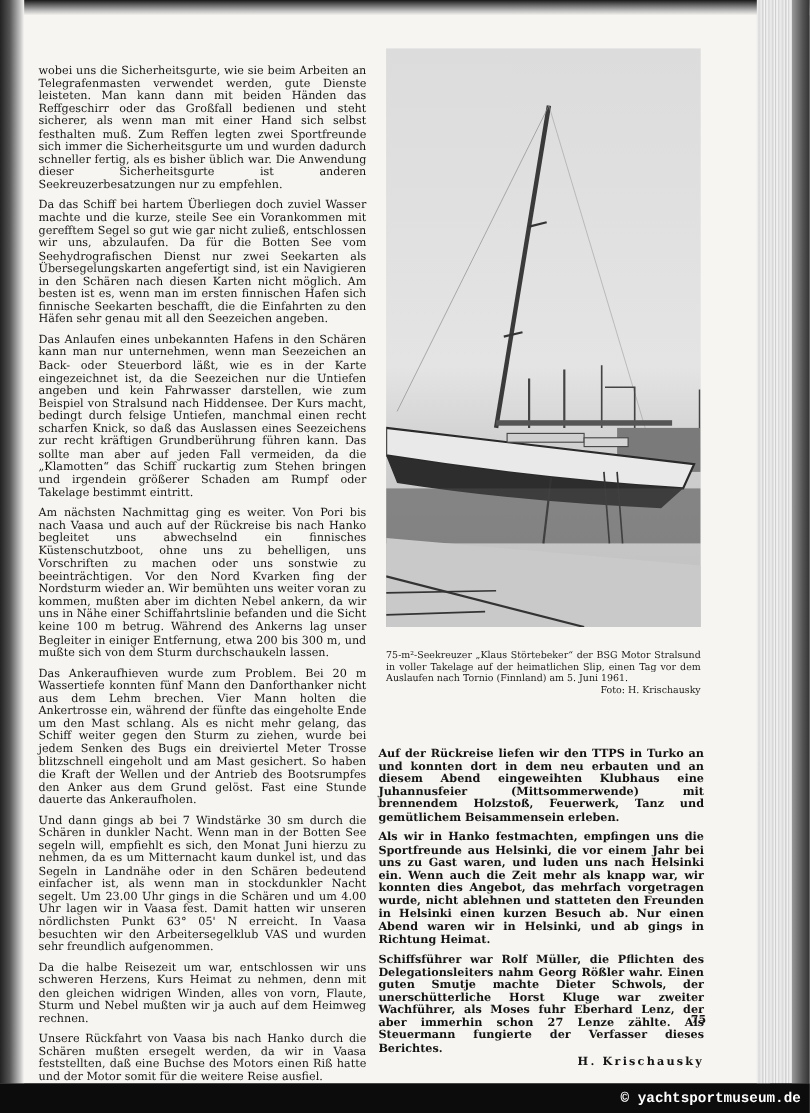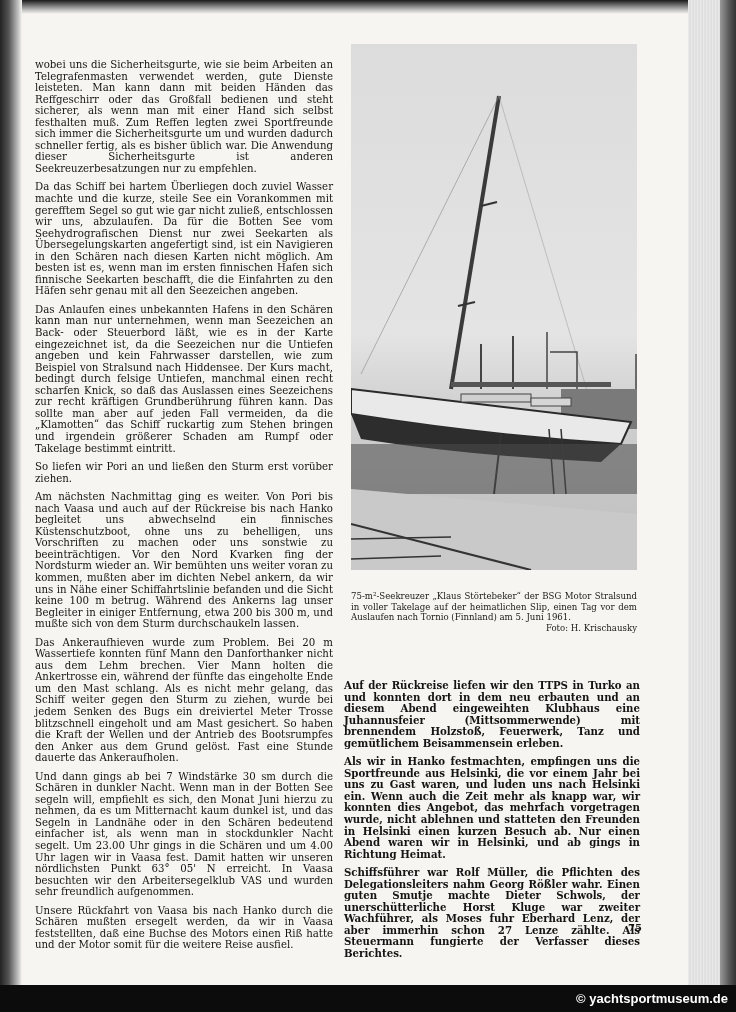--- a/index.html
+++ b/index.html
@@ -4,21 +4,21 @@
 <style>
   html, body { margin:0; padding:0; }
   body { width:736px; height:1012px; background:#0c0c0c; position:relative; overflow:hidden; font-family:"DejaVu Serif", serif; }
   .page { position:absolute; left:0; top:0; width:700px; height:985px; background:#f6f5f1; }
   .topshade { position:absolute; left:0; top:0; width:736px; height:14px; background:linear-gradient(#1a1a1a,#bdbdbd 70%,#f6f5f1); }
   .gutter { position:absolute; left:0; top:0; width:22px; height:985px; background:linear-gradient(90deg,#222 0%,#555 40%,#c8c8c8 85%,#f6f5f1 100%); }
   .edges { position:absolute; left:688px; top:0; width:48px; height:985px;
     background:repeating-linear-gradient(90deg,#dedede 0,#f4f4f4 1px,#cfcfcf 2px,#efefef 3px); }
   .edges::after { content:""; position:absolute; right:0; top:0; width:16px; height:100%; background:linear-gradient(90deg,#999,#555 60%,#333); }
   .footer { position:absolute; left:0; top:985px; width:736px; height:27px; background:#0c0c0c; }
-  .copyright { position:absolute; right:8px; top:991px; color:#fff; font-family:Liberation Sans, sans-serif; font-size:13px; font-weight:bold; }
+  .copyright { position:absolute; right:8px; top:991px; color:#fff; font-family:Liberation Mono, monospace; font-size:13px; font-weight:bold; }
   .col { position:absolute; font-size:10.2px; line-height:11.55px; color:#141414; text-align:justify; }
   .col-left { left:35px; top:37px; width:298px;margin-top:22px; }
   .col-right { left:344px; top:680px; width:296px;font-weight:bold; }
   .col p { margin:0 0 7px 0; }
   .photo { position:absolute; left:351px; top:44px; width:286px; height:526px; background:linear-gradient(#dcdcdc 0%,#e4e4e4 55%,#cfcfcf 70%,#bdbdbd 100%); overflow:hidden; }
   .caption { position:absolute; left:351px; top:591px; width:286px; font-size:8.6px; line-height:10.6px; color:#1a1a1a; text-align:justify; }
   .caption .credit { text-align:right; display:block; }
   .signature { text-align:right; letter-spacing:2px; }
   .pagenum { position:absolute; left:628px; top:922px; font-size:10px; font-weight:bold; color:#141414; }
 </style>
@@ -27,24 +27,24 @@
 
 <div class="page"></div>
 <div class="topshade"></div>
 <div class="gutter"></div>
 <div class="edges"></div>
 
 <div class="col col-left">
   <p>wobei uns die Sicherheitsgurte, wie sie beim Arbeiten an Telegrafenmasten verwendet werden, gute Dienste leisteten. Man kann dann mit beiden Händen das Reffgeschirr oder das Großfall bedienen und steht sicherer, als wenn man mit einer Hand sich selbst festhalten muß. Zum Reffen legten zwei Sportfreunde sich immer die Sicherheitsgurte um und wurden dadurch schneller fertig, als es bisher üblich war. Die Anwendung dieser Sicherheitsgurte ist anderen Seekreuzerbesatzungen nur zu empfehlen.</p>
   <p>Da das Schiff bei hartem Überliegen doch zuviel Wasser machte und die kurze, steile See ein Vorankommen mit gerefftem Segel so gut wie gar nicht zuließ, entschlossen wir uns, abzulaufen. Da für die Botten See vom Seehydrografischen Dienst nur zwei Seekarten als Übersegelungskarten angefertigt sind, ist ein Navigieren in den Schären nach diesen Karten nicht möglich. Am besten ist es, wenn man im ersten finnischen Hafen sich finnische Seekarten beschafft, die die Einfahrten zu den Häfen sehr genau mit all den Seezeichen angeben.</p>
   <p>Das Anlaufen eines unbekannten Hafens in den Schären kann man nur unternehmen, wenn man Seezeichen an Back- oder Steuerbord läßt, wie es in der Karte eingezeichnet ist, da die Seezeichen nur die Untiefen angeben und kein Fahrwasser darstellen, wie zum Beispiel von Stralsund nach Hiddensee. Der Kurs macht, bedingt durch felsige Untiefen, manchmal einen recht scharfen Knick, so daß das Auslassen eines Seezeichens zur recht kräftigen Grundberührung führen kann. Das sollte man aber auf jeden Fall vermeiden, da die „Klamotten“ das Schiff ruckartig zum Stehen bringen und irgendein größerer Schaden am Rumpf oder Takelage bestimmt eintritt.</p>
-  <p>So liefen wir Pori an und ließen den Sturm erst vorüber ziehen.</p>
   <p>Am nächsten Nachmittag ging es weiter. Von Pori bis nach Vaasa und auch auf der Rückreise bis nach Hanko begleitet uns abwechselnd ein finnisches Küstenschutzboot, ohne uns zu behelligen, uns Vorschriften zu machen oder uns sonstwie zu beeinträchtigen. Vor den Nord Kvarken fing der Nordsturm wieder an. Wir bemühten uns weiter voran zu kommen, mußten aber im dichten Nebel ankern, da wir uns in Nähe einer Schiffahrtslinie befanden und die Sicht keine 100 m betrug. Während des Ankerns lag unser Begleiter in einiger Entfernung, etwa 200 bis 300 m, und mußte sich von dem Sturm durchschaukeln lassen.</p>
   <p>Das Ankeraufhieven wurde zum Problem. Bei 20 m Wassertiefe konnten fünf Mann den Danforthanker nicht aus dem Lehm brechen. Vier Mann holten die Ankertrosse ein, während der fünfte das eingeholte Ende um den Mast schlang. Als es nicht mehr gelang, das Schiff weiter gegen den Sturm zu ziehen, wurde bei jedem Senken des Bugs ein dreiviertel Meter Trosse blitzschnell eingeholt und am Mast gesichert. So haben die Kraft der Wellen und der Antrieb des Bootsrumpfes den Anker aus dem Grund gelöst. Fast eine Stunde dauerte das Ankeraufholen.</p>
   <p>Und dann gings ab bei 7 Windstärke 30 sm durch die Schären in dunkler Nacht. Wenn man in der Botten See segeln will, empfiehlt es sich, den Monat Juni hierzu zu nehmen, da es um Mitternacht kaum dunkel ist, und das Segeln in Landnähe oder in den Schären bedeutend einfacher ist, als wenn man in stockdunkler Nacht segelt. Um 23.00 Uhr gings in die Schären und um 4.00 Uhr lagen wir in Vaasa fest. Damit hatten wir unseren nördlichsten Punkt 63° 05' N erreicht. In Vaasa besuchten wir den Arbeitersegelklub VAS und wurden sehr freundlich aufgenommen.</p>
+  <p>Da die halbe Reisezeit um war, entschlossen wir uns schweren Herzens, Kurs Heimat zu nehmen, denn mit den gleichen widrigen Winden, alles von vorn, Flaute, Sturm und Nebel mußten wir ja auch auf dem Heimweg rechnen.</p>
   <p>Unsere Rückfahrt von Vaasa bis nach Hanko durch die Schären mußten ersegelt werden, da wir in Vaasa feststellten, daß eine Buchse des Motors einen Riß hatte und der Motor somit für die weitere Reise ausfiel.</p>
 </div>
 
 <div class="photo">
   <svg width="286" height="526" viewBox="0 0 286 526">
 
     <line x1="148" y1="52" x2="100" y2="345" stroke="#3a3a3a" stroke-width="4"></line>
     <line x1="130" y1="162" x2="146" y2="158" stroke="#333" stroke-width="2"></line>
     <line x1="107" y1="262" x2="124" y2="258" stroke="#333" stroke-width="2"></line>
 
@@ -79,18 +79,19 @@
 
 <div class="caption">
   <span>75-m²-Seekreuzer „Klaus Störtebeker“ der BSG Motor Stralsund in voller Takelage auf der heimatlichen Slip, einen Tag vor dem Auslaufen nach Tornio (Finnland) am 5. Juni 1961.</span>
   <span class="credit">Foto: H. Krischausky</span>
 </div>
 
 <div class="col col-right">
   <p>Auf der Rückreise liefen wir den TTPS in Turko an und konnten dort in dem neu erbauten und an diesem Abend eingeweihten Klubhaus eine Juhannusfeier (Mittsommerwende) mit brennendem Holzstoß, Feuerwerk, Tanz und gemütlichem Beisammensein erleben.</p>
   <p>Als wir in Hanko festmachten, empfingen uns die Sportfreunde aus Helsinki, die vor einem Jahr bei uns zu Gast waren, und luden uns nach Helsinki ein. Wenn auch die Zeit mehr als knapp war, wir konnten dies Angebot, das mehrfach vorgetragen wurde, nicht ablehnen und statteten den Freunden in Helsinki einen kurzen Besuch ab. Nur einen Abend waren wir in Helsinki, und ab gings in Richtung Heimat.</p>
   <p style="margin-bottom:0">Schiffsführer war Rolf Müller, die Pflichten des Delegationsleiters nahm Georg Rößler wahr. Einen guten Smutje machte Dieter Schwols, der unerschütterliche Horst Kluge war zweiter Wachführer, als Moses fuhr Eberhard Lenz, der aber immerhin schon 27 Lenze zählte. Als Steuermann fungierte der Verfasser dieses Berichtes.</p>
+  <div class="signature">H. Krischausky</div>
 </div>
 
 <div class="pagenum">75</div>
 
 <div class="footer"></div>
 <div class="copyright">© yachtsportmuseum.de</div>
 
 </body></html>

